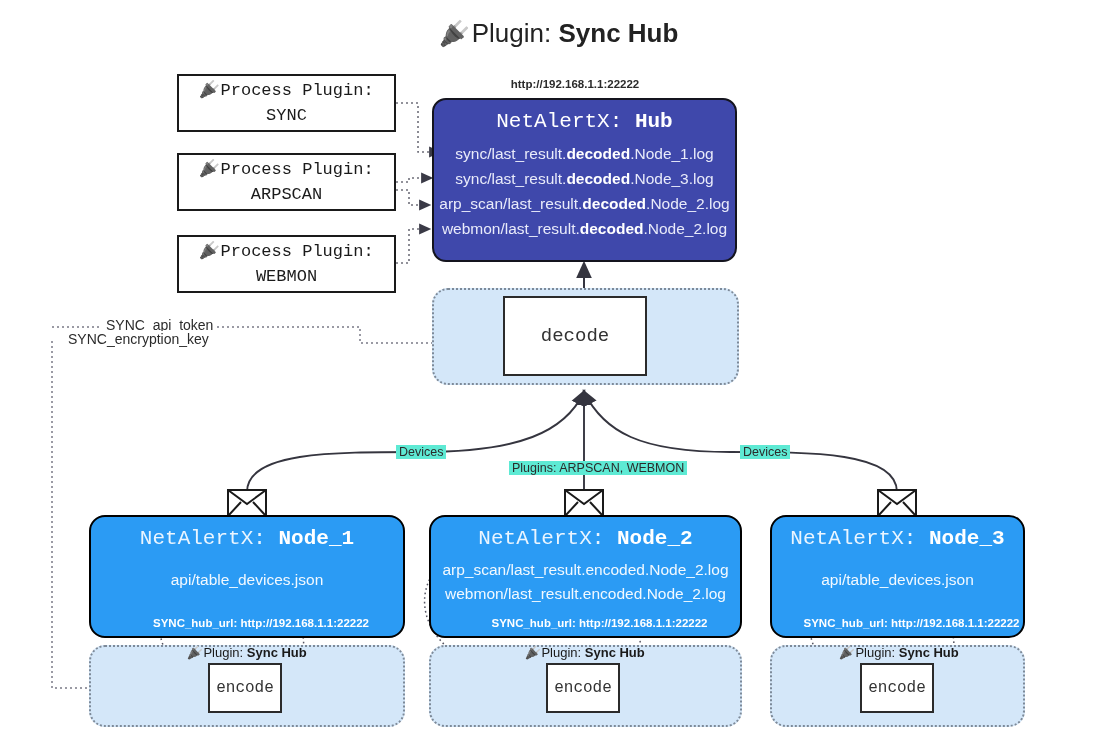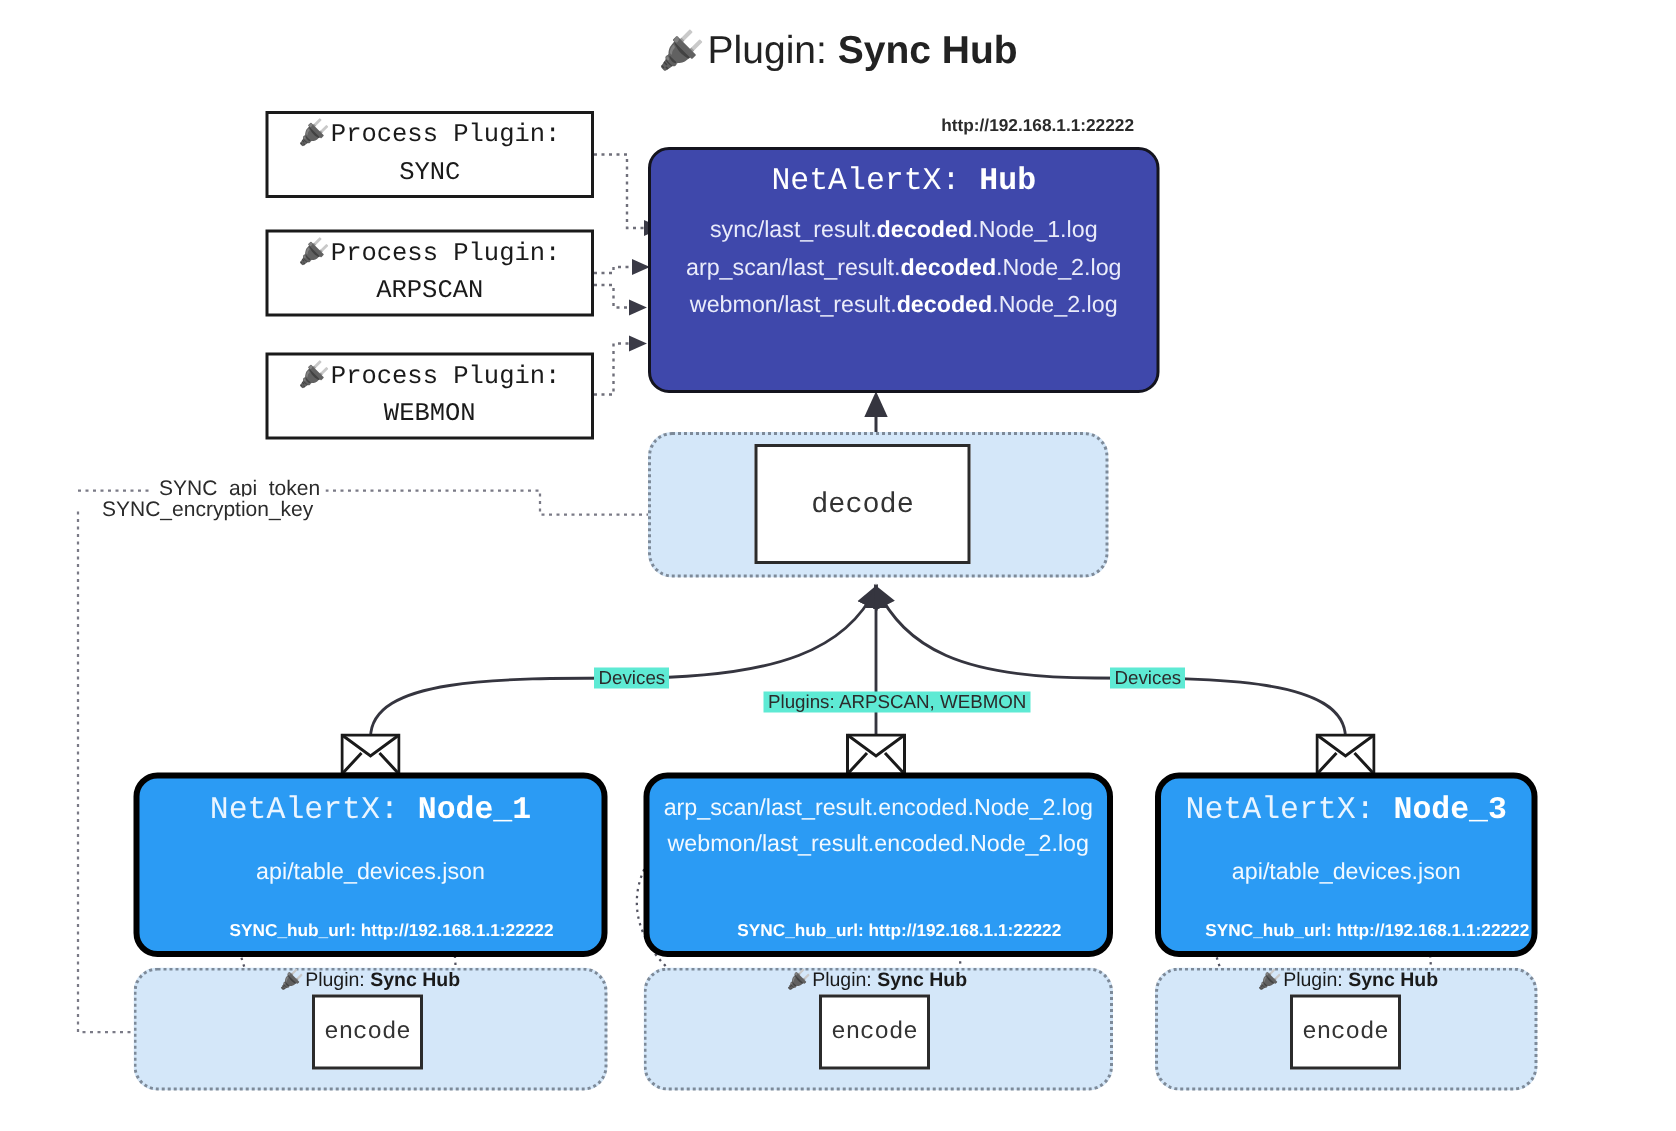--- a/index.html
+++ b/index.html
@@ -71,21 +71,21 @@
     position:absolute;font-size:12.5px;color:#2b2b2b;background:#5eead4;
     white-space:nowrap;padding:0 3px;
   }
   .klabel{
     position:absolute;font-size:14px;color:#2b2b2b;background:#ffffff;
     white-space:nowrap;padding:0 4px;
   }
 
   
   .nodecard{
-    background:#2b9bf4;border:4px solid #000000;border-radius:16px;
+    background:#2b9bf4;border:2px solid #000000;border-radius:16px;
     color:#ffffff;position:absolute;box-sizing:border-box;
   }
   .nodecard .ntitle{
     font-family:"Liberation Mono","DejaVu Sans Mono",monospace;
     font-size:21px;text-align:center;color:#eaf5ff;margin-top:10px;white-space:nowrap;
   }
   .nodecard .ntitle .b{font-weight:bold;color:#ffffff;}
   .nodecard .nline{
     font-size:15.5px;color:#f2f9ff;text-align:center;line-height:1.55;white-space:nowrap;
   }
@@ -175,29 +175,32 @@
   <div class="node procbox" style="left:177px;top:153px;width:219px;height:58px;">
     <div class="l1"><span class="plug">🔌</span><span>Process Plugin:</span></div>
     <div class="l2">ARPSCAN</div>
   </div>
 
   <div class="node procbox" style="left:177px;top:235px;width:219px;height:58px;">
     <div class="l1"><span class="plug">🔌</span><span>Process Plugin:</span></div>
     <div class="l2">WEBMON</div>
   </div>
 
-  <div id="huburl" style="left:456px;top:78px;text-align:right;">http://192.168.1.1:22222</div>
-
-  <div id="hub" class="node" style="left:432px;top:98px;width:341px;height:164px;">
+  <div id="huburl" style="left:425px;top:78px;">http://192.168.1.1:22222</div>
+
+  <div id="hub" class="node" style="left:432px;top:98px;width:305px;height:164px;">
     <div class="hubtitle">
       <span>NetAlertX:</span>
       <span class="b">Hub</span>
     </div>
     <div class="logline">
       <span>sync/last_result.</span><b>decoded</b><span>.Node_1.log</span>
+    </div>
+    <div class="logline">
+      <span>sync/last_result.</span><b>decoded</b><span>.Node_3.log</span>
     </div>
     <div class="logline">
       <span>arp_scan/last_result.</span><b>decoded</b><span>.Node_2.log</span>
     </div>
     <div class="logline">
       <span>webmon/last_result.</span><b>decoded</b><span>.Node_2.log</span>
     </div>
   </div>
 
   <div class="node dotbox" style="left:432px;top:288px;width:307px;height:97px;"></div>
@@ -231,20 +234,24 @@
   <div class="nodecard" style="left:89px;top:515px;width:316px;height:123px;">
     <div class="ntitle">
       <span>NetAlertX:</span>
       <span class="b">Node_1</span>
     </div>
     <div class="nline" style="margin-top:18px;">api/table_devices.json</div>
     <div class="nurl">SYNC_hub_url: http://192.168.1.1:22222</div>
   </div>
 
   <div class="nodecard" style="left:429px;top:515px;width:313px;height:123px;">
+    <div class="ntitle">
+      <span>NetAlertX:</span>
+      <span class="b">Node_2</span>
+    </div>
     <div class="nline" style="margin-top:8px;">arp_scan/last_result.encoded.Node_2.log</div>
     <div class="nline">webmon/last_result.encoded.Node_2.log</div>
     <div class="nurl">SYNC_hub_url: http://192.168.1.1:22222</div>
   </div>
 
   <div class="nodecard" style="left:770px;top:515px;width:255px;height:123px;">
     <div class="ntitle">
       <span>NetAlertX:</span>
       <span class="b">Node_3</span>
     </div>

